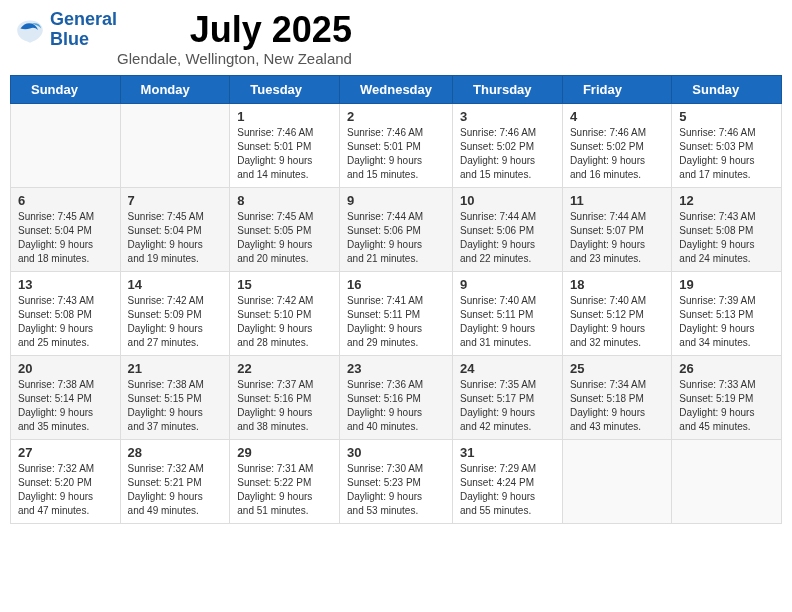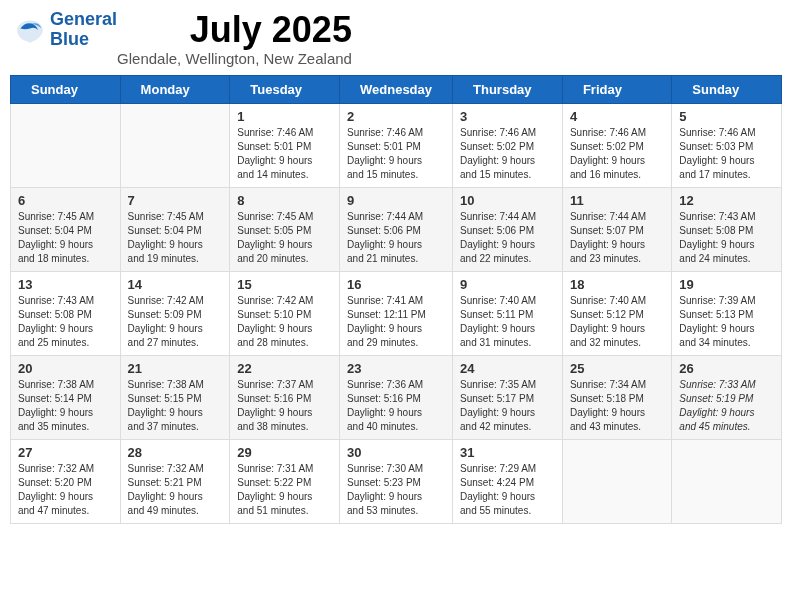--- a/index.html
+++ b/index.html
@@ -232,21 +232,21 @@
         <td>
           <span class="day-number">15</span>
           <div class="day-info" style="white-space: pre-line;">Sunrise: 7:42 AM
 Sunset: 5:10 PM
 Daylight: 9 hours
 and 28 minutes.</div>
         </td>
         <td>
           <span class="day-number">16</span>
           <div class="day-info" style="white-space: pre-line;">Sunrise: 7:41 AM
-Sunset: 12:11 PM
+Sunset: 5:11 PM
 Daylight: 9 hours
 and 29 minutes.</div>
         </td>
         <td>
           <span class="day-number">9</span>
           <div class="day-info" style="white-space: pre-line;">Sunrise: 7:40 AM
 Sunset: 5:11 PM
 Daylight: 9 hours
 and 31 minutes.</div>
         </td>
@@ -303,21 +303,21 @@
         </td>
         <td>
           <span class="day-number">25</span>
           <div class="day-info" style="white-space: pre-line;">Sunrise: 7:34 AM
 Sunset: 5:18 PM
 Daylight: 9 hours
 and 43 minutes.</div>
         </td>
         <td>
           <span class="day-number">26</span>
-          <div class="day-info" style="white-space: pre-line; font-style: italic;">Sunrise: 7:33 AM
+          <div class="day-info" style="white-space: pre-line;">Sunrise: 7:33 AM
 Sunset: 5:19 PM
 Daylight: 9 hours
 and 45 minutes.</div>
         </td>
       </tr>
       <tr>
         <td>
           <span class="day-number">27</span>
           <div class="day-info" style="white-space: pre-line;">Sunrise: 7:32 AM
 Sunset: 5:20 PM

